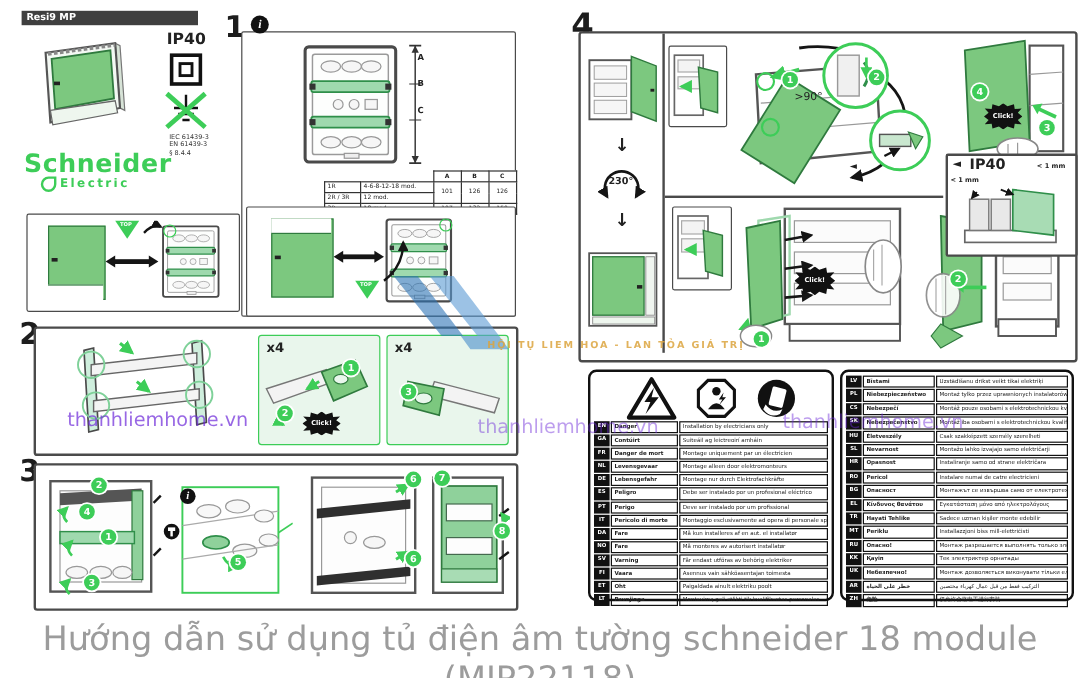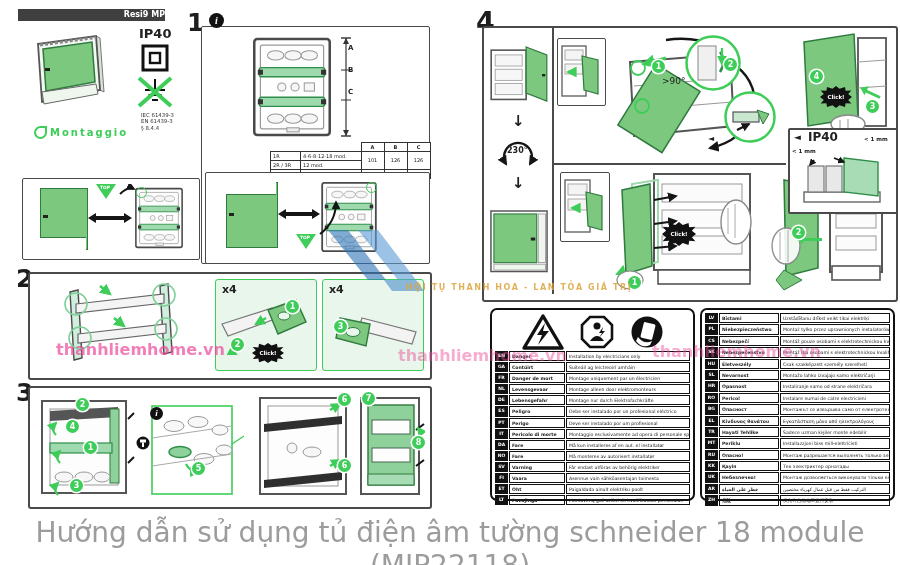--- a/index.html
+++ b/index.html
@@ -40,21 +40,21 @@
       white-space:nowrap;overflow:hidden;margin-left:1px;}
   .wtext{flex:1;border:0.8px solid #111;font-size:4.6px;padding:0 1px 0 2px;white-space:nowrap;overflow:hidden;margin-left:1px;}
   .p1 .wrow{height:10.1px;} .p1 .wcode,.p1 .wword,.p1 .wtext{line-height:9.5px;}
   .p2 .wrow{height:10.4px;} .p2 .wcode,.p2 .wword,.p2 .wtext{line-height:9.8px;}
   .p2 .wword{width:56px;}
   .lbl{position:absolute;z-index:5;}
   .caption{position:absolute;left:0;top:516px;width:100%;text-align:center;font-size:28px;color:#9c9c9c;z-index:3;}
   .wm{pointer-events:none;z-index:9;}
   .wm-text{position:absolute;left:406px;top:246px;font-size:31px;font-weight:700;letter-spacing:2px;opacity:0.55;}
   .wm-tag{position:absolute;left:406px;top:283px;font-size:8px;font-weight:700;letter-spacing:1.6px;color:#dca53f;opacity:0.85;}
-  .wm-site{position:absolute;font-size:16px;color:#ec4899;opacity:0.7;font-weight:700;}
+  .wm-site{position:absolute;font-size:16px;color:#6d28d9;opacity:0.7;font-weight:400;}
   svg{display:block;}
 </style>
 </head>
 <body>
 
 <div class="page">
 
   <svg width="0" height="0" style="position:absolute" aria-hidden="true">
     <defs>
       <marker id="mA" viewBox="0 0 10 10" refX="8" refY="5" markerWidth="4.5" markerHeight="4.5" orient="auto-start-reverse">
@@ -80,21 +80,21 @@
           <rect x="68.5" y="62" width="5" height="5" fill="#333"></rect>
         <ellipse cx="24" cy="81" rx="8" ry="4.6" fill="#f6f6f6" stroke="#999"></ellipse>
         <ellipse cx="41" cy="81" rx="8" ry="4.6" fill="#f6f6f6" stroke="#999"></ellipse>
         <ellipse cx="57" cy="81" rx="8" ry="4.6" fill="#f6f6f6" stroke="#999"></ellipse>
         <rect x="35" y="90" width="12" height="4" fill="#eee" stroke="#999"></rect>
       </symbol>
     </defs>
   </svg>
 
   <div class="abs" style="left:18px;top:9px;width:147px;height:12px;background:#3f3f3f;">
-    <span style="color:#fff;font-size:8px;font-weight:700;padding-left:4px;line-height:12px;display:block;text-align:right;">Resi9 MP</span>
+    <span style="color:#fff;font-size:8px;font-weight:700;padding-left:4px;line-height:12px;display:block;">Resi9 MP</span>
   </div>
 
   <svg class="abs" style="left:26px;top:30px;" width="88" height="92" viewBox="0 0 88 92">
     <polygon points="70,6 74,8 78,62 74,60" fill="#d7e3d7" stroke="#777" stroke-width="1"></polygon>
     <polygon points="12,14 70,6 74,60 16,72" fill="#f3f8f3" stroke="#555" stroke-width="1.8"></polygon>
     <line x1="14" y1="15" x2="70" y2="7.5" stroke="#888" stroke-width="3" stroke-dasharray="3,2"></line>
     <polygon points="17,19 66,12 69,52 20,61" fill="#7cc87f" stroke="#2f7a3e" stroke-width="1.5"></polygon>
     <rect x="19" y="38" width="5" height="3" fill="#222"></rect>
     <polygon points="16,62 70,54 72,64 18,74" fill="#eef6ee" stroke="#666" stroke-width="1"></polygon>
   </svg>
@@ -112,23 +112,24 @@
     <line x1="5" y1="2" x2="37" y2="30" stroke="#3dcd58" stroke-width="4"></line>
     <line x1="37" y1="2" x2="5" y2="30" stroke="#3dcd58" stroke-width="4"></line>
   </svg>
   <div class="abs" style="left:141px;top:112px;font-size:5.4px;line-height:6.4px;color:#333;">
     <div>IEC 61439-3</div>
     <div>EN 61439-3</div>
     <div>§ 8.4.4</div>
   </div>
 
   <div class="abs" style="left:20px;top:126px;">
+    <div style="color:#3dcd58;font-size:21px;font-weight:800;letter-spacing:0.5px;line-height:21px;">Schneider</div>
     <div style="display:flex;align-items:center;margin-left:14px;">
       <span style="display:inline-block;width:9px;height:9px;border:2px solid #3dcd58;border-radius:50% 0 50% 50%;margin-right:3px;"></span>
-      <span style="color:#3dcd58;font-size:10px;font-weight:700;letter-spacing:2px;">Montaggio</span>
+      <span style="color:#3dcd58;font-size:10px;font-weight:700;letter-spacing:2px;">Electric</span>
     </div>
   </div>
 
   <div class="num" style="left:187px;top:8px;">1</div>
   <div class="infoic" style="left:209px;top:13px;">i</div>
   <div class="thinbox" style="left:201px;top:26px;width:227px;height:236px;"></div>
 
   <svg class="abs" style="left:250px;top:36px;" width="84" height="102" viewBox="0 0 80 100">
       <use href="#frameF"></use>
     </svg>
@@ -638,18 +639,18 @@
       </div>
   </div>
 
   <div class="caption">Hướng dẫn sử dụng tủ điện âm tường schneider 18 module (MIP22118)</div>
 
   <svg class="abs wm" style="left:326px;top:228px;opacity:0.6;" width="100" height="75" viewBox="0 0 100 75">
     <polygon points="2,2 22,2 60,52 42,52" fill="#2e75b6"></polygon>
     <polygon points="32,2 52,2 90,52 72,52" fill="#5b9bd5"></polygon>
     <polygon points="58,52 90,52 98,63 66,63" fill="#4a8ecb"></polygon>
   </svg>
-  <div class="wm-tag wm">HỘI TỤ THANH HOA - LAN TỎA GIÁ TRỊ</div>
+  <div class="wm-tag wm">HỘI TỤ LIEM HOA - LAN TỎA GIÁ TRỊ</div>
   <div class="wm-site wm" style="left:56px;top:340px;">thanhliemhome.vn</div>
   <div class="wm-site wm" style="left:398px;top:346px;opacity:0.45;">thanhliemhome.vn</div>
   <div class="wm-site wm" style="left:652px;top:342px;opacity:0.45;">thanhliemhome.vn</div>
 
 </div>
 
 </body></html>

